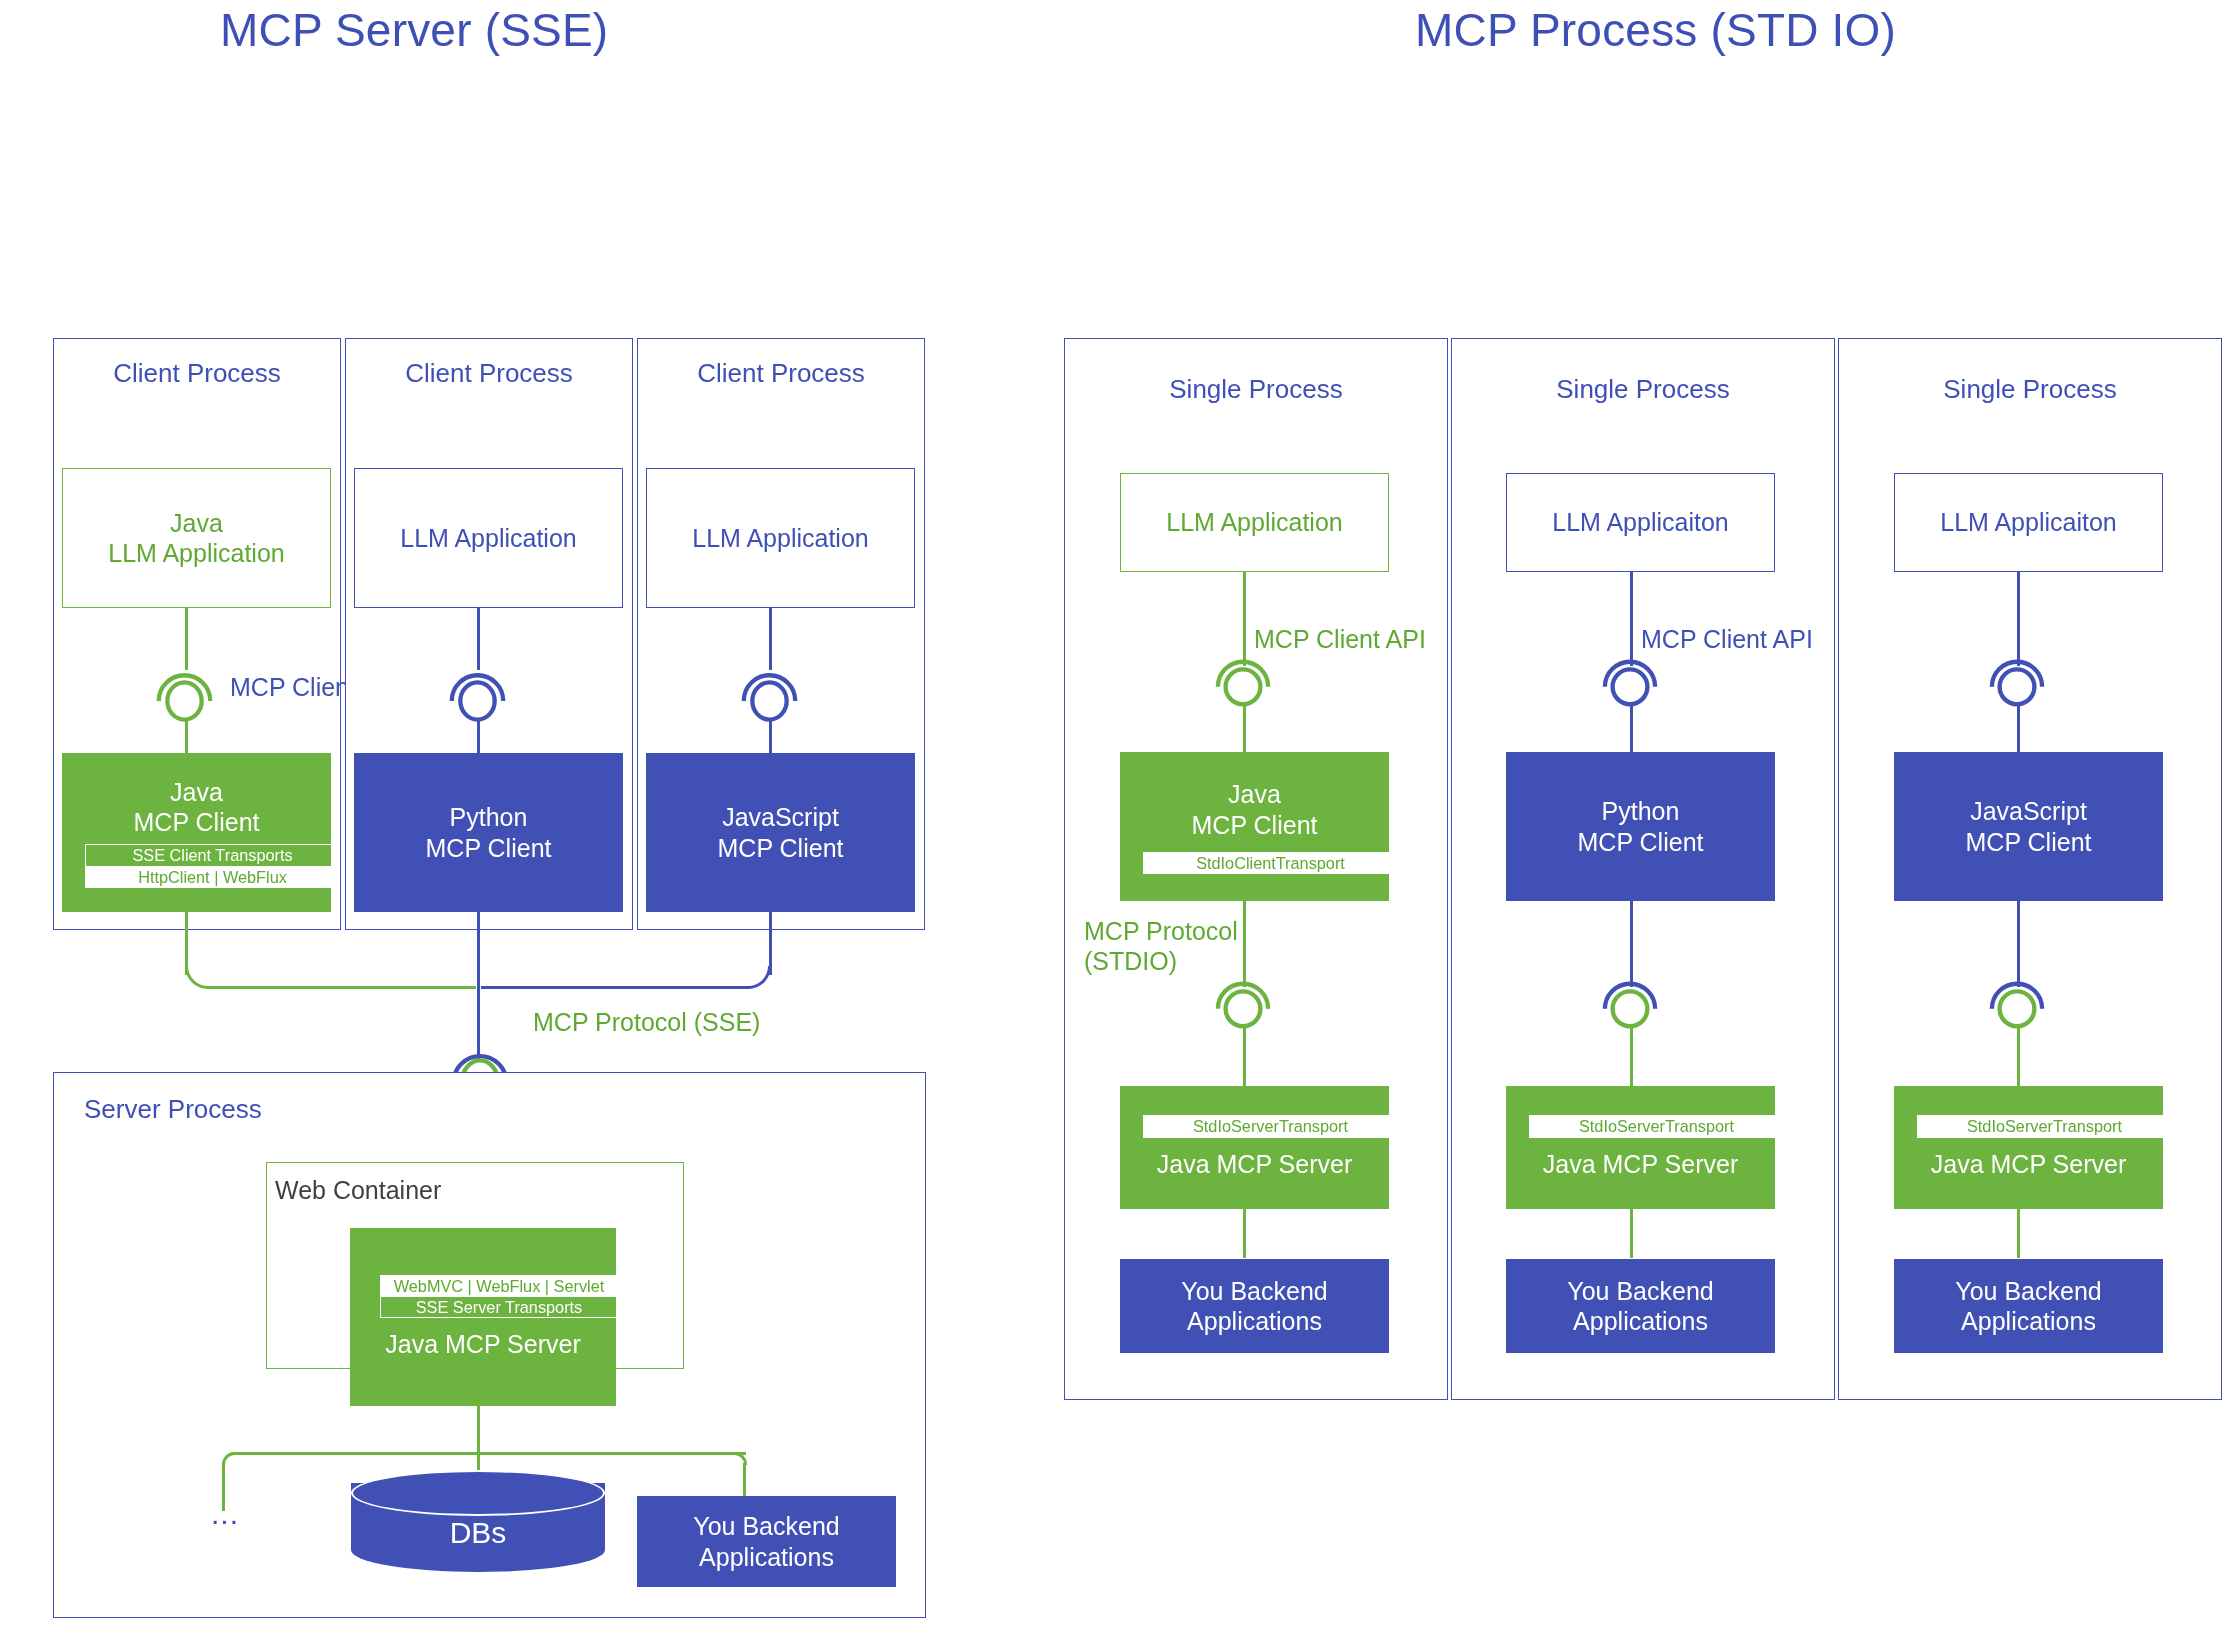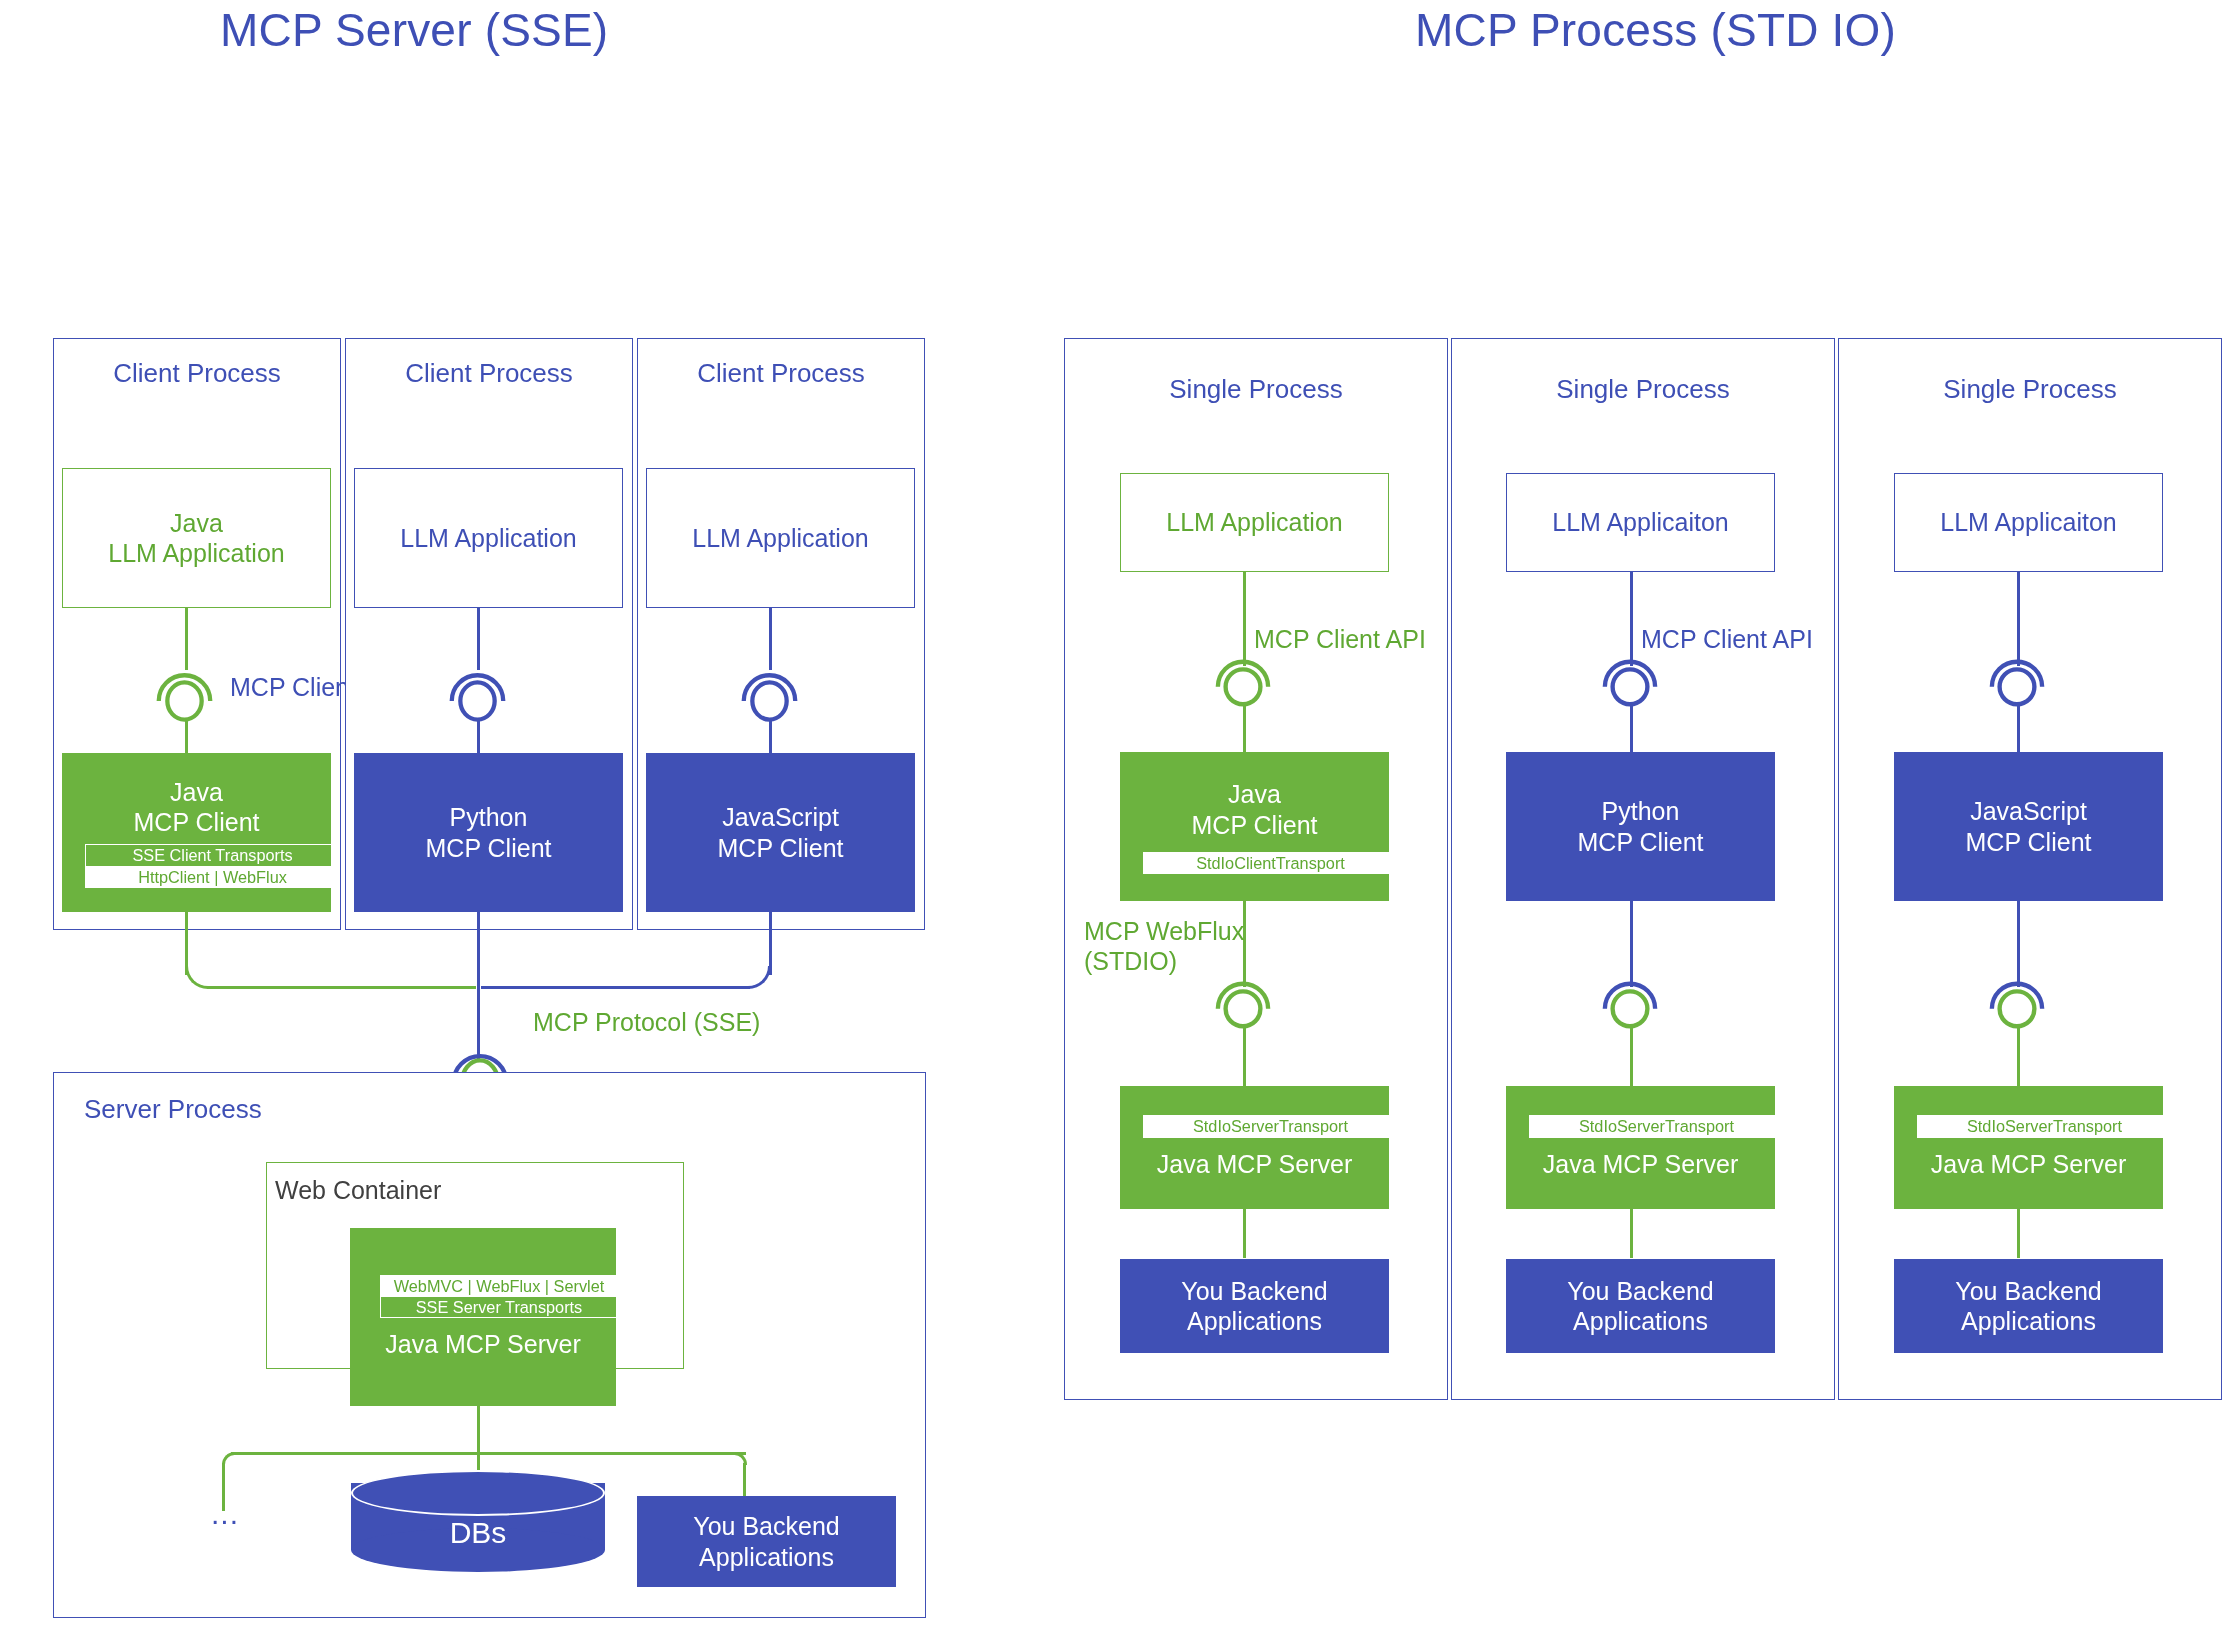--- a/index.html
+++ b/index.html
@@ -223,21 +223,21 @@
   </div>
 
   <div class="ln v green" style="left:1243px;top:901px;height:86px;"></div>
   <div class="socket" style="left:1214px;top:975px;">
     <svg width="58" height="58" viewBox="0 0 120 120">
       <path d="M8 70 A52 52 0 0 1 112 70" fill="none" stroke="#6CB33F" stroke-width="9"></path>
       <circle cx="60" cy="70" r="36" fill="#fff" stroke="#6CB33F" stroke-width="9"></circle>
     </svg>
   </div>
   <div class="ln v green" style="left:1243px;top:1028px;height:58px;"></div>
-  <div class="edge-label green two" style="left: 1084px; top: 917px; text-align: left; white-space: pre-line;">MCP WebFlux
+  <div class="edge-label green two" style="left: 1084px; top: 917px; text-align: left; white-space: pre-line;">MCP Protocol
 (STDIO)</div>
 
   <div class="blk green" style="left:1120px;top:1086px;width:269px;height:123px;">
     <div class="strip white-bg" style="margin-bottom:11.5px;">StdIoServerTransport</div>
     <div class="ttl">Java MCP Server</div>
   </div>
   <div class="ln v green" style="left:1243px;top:1208px;height:50px;"></div>
   <div class="blk blue" style="left:1120px;top:1259px;width:269px;height:94px;">
     <div class="ttl" style="white-space: pre-line;">You Backend
 Applications</div>

